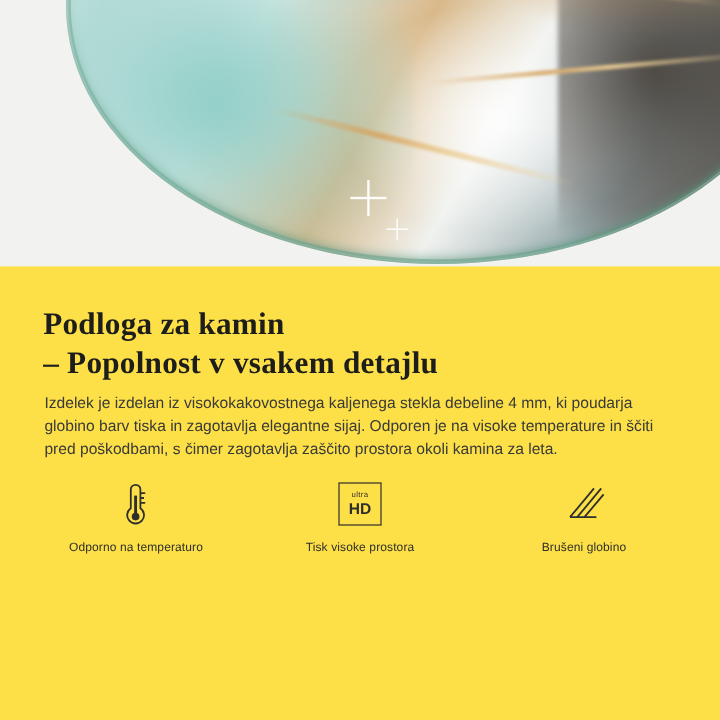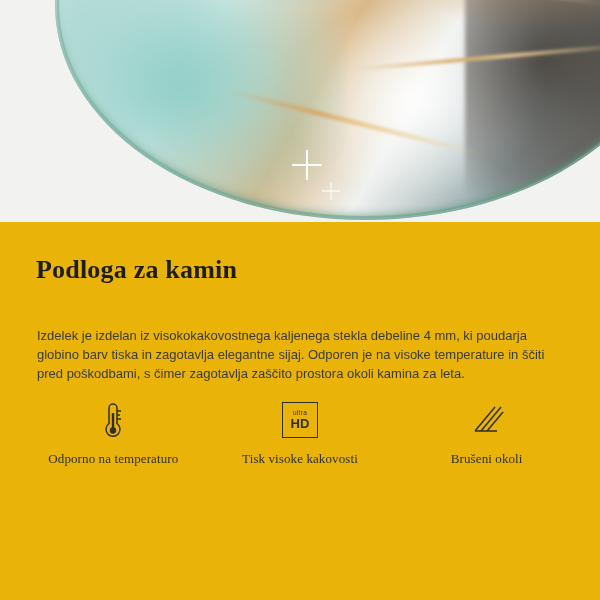--- a/index.html
+++ b/index.html
@@ -10,21 +10,21 @@
     width: 600px;
     height: 600px;
     background: #ffffff;
     font-family: "Liberation Sans", sans-serif;
     overflow: hidden;
   }
   .page {
     position: relative;
     width: 600px;
     height: 600px;
-    background: #eab308;
+    background: #fde047;
     overflow: hidden;
   }
 
   
   .hero {
     position: absolute;
     left: 0;
     top: 0;
     width: 600px;
     height: 222px;
@@ -144,25 +144,24 @@
     justify-content: flex-start;
   }
   .feature-icon {
     height: 44px;
     display: flex;
     align-items: center;
     justify-content: center;
   }
   .feature-label {
     margin-top: 9px;
-    font-size: 13px;
+    font-size: 10px;
     color: #2e2e2c;
     text-align: right;
     letter-spacing: 0.1px;
-    font-family: Liberation Serif, serif;
   }
   .ultrahd {
     width: 34px;
     height: 34px;
     border: 1.6px solid #2e2e2c;
     display: flex;
     flex-direction: column;
     align-items: center;
     justify-content: center;
     line-height: 1;
@@ -194,20 +193,21 @@
       <div class="hero-streak s3"></div>
       <div class="hero-streak s4"></div>
     </div>
     <div class="hero-edge"></div>
     <div class="sparkle sp1"></div>
     <div class="sparkle sp2"></div>
   </div>
 
   <h1 class="headline">
     <span>Podloga za kamin</span>
+    <span class="line2">– Popolnost v vsakem detajlu</span>
   </h1>
 
   <p class="body-copy">Izdelek je izdelan iz visokokakovostnega kaljenega stekla debeline 4 mm, ki poudarja globino barv tiska in zagotavlja elegantne sijaj. Odporen je na visoke temperature in ščiti pred poškodbami, s čimer zagotavlja zaščito prostora okoli kamina za leta.</p>
 
   <div class="features">
 
     <div class="feature">
       <div class="feature-icon">
         <svg width="26" height="40" viewBox="0 0 26 40" fill="none" stroke="#2e2e2c" stroke-width="1.5">
           <path d="M13 4 a4 4 0 0 1 4 4 v15.5 a7 7 0 1 1 -8 0 V8 a4 4 0 0 1 4 -4 z"></path>
@@ -219,32 +219,32 @@
       <div class="feature-label">Odporno na temperaturo</div>
     </div>
 
     <div class="feature">
       <div class="feature-icon">
         <div class="ultrahd">
           <span class="u-top">ultra</span>
           <span class="u-bot">HD</span>
         </div>
       </div>
-      <div class="feature-label">Tisk visoke kakovosti</div>
+      <div class="feature-label">Tisk visoke prostora</div>
     </div>
 
 
 
     <div class="feature">
       <div class="feature-icon">
         <svg width="36" height="34" viewBox="0 0 36 34" fill="none" stroke="#2e2e2c" stroke-width="1.5">
           <path d="M6 28 L26 4"></path>
           <path d="M12 28 L32 4"></path>
           <path d="M18 28 L34 9"></path>
           <path d="M6 28 h22"></path>
         </svg>
       </div>
-      <div class="feature-label">Brušeni okoli</div>
+      <div class="feature-label">Brušeni globino</div>
     </div>
 
 
   </div>
 </div>
 
 </body></html>

